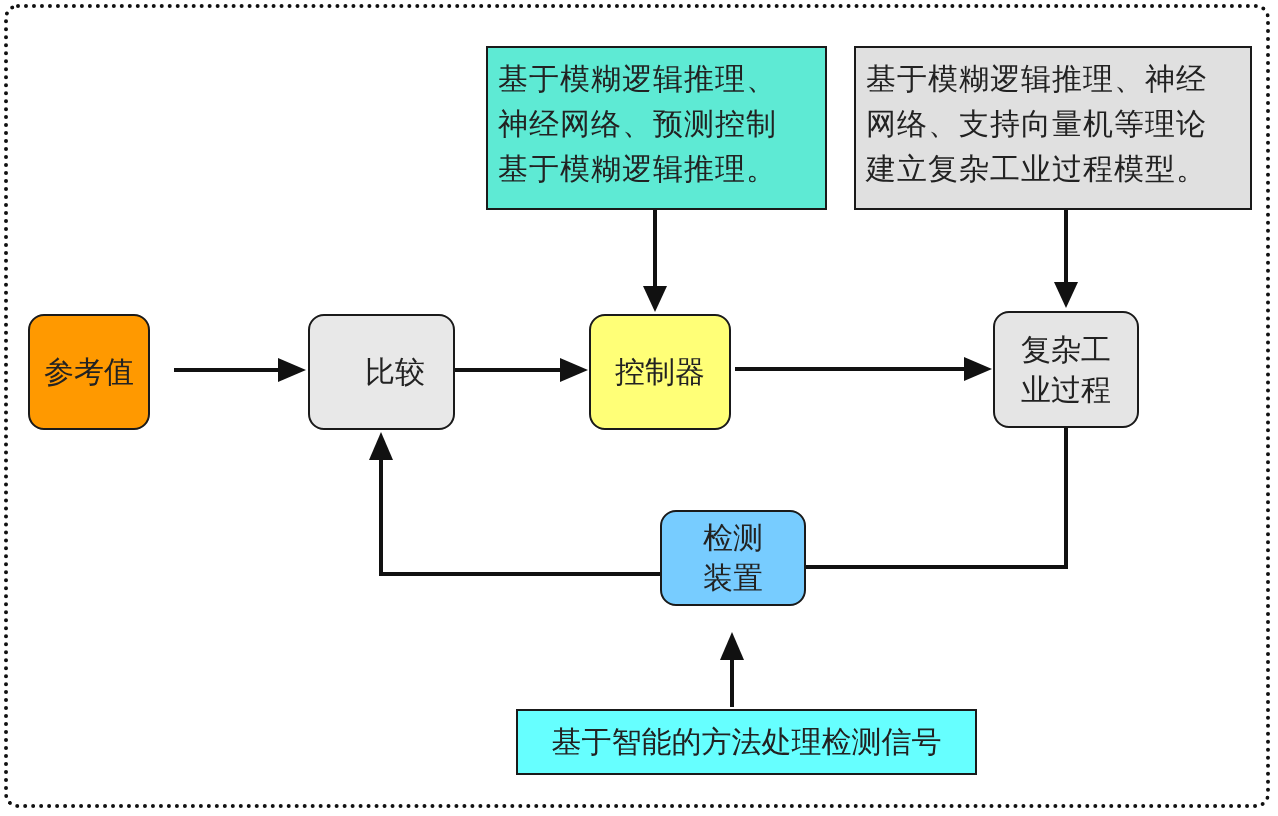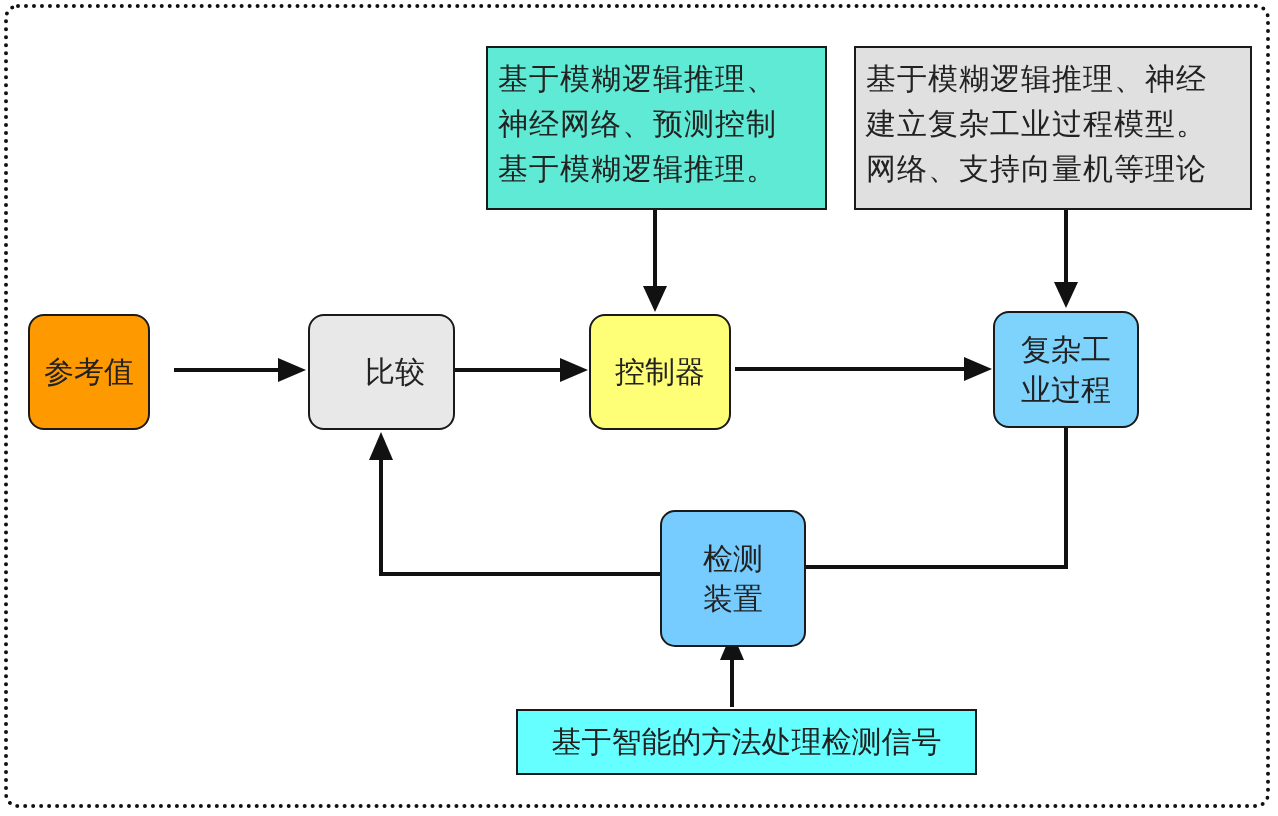--- a/index.html
+++ b/index.html
@@ -50,37 +50,37 @@
 </div>
 
 <div class="box rounded" style="left:308px;top:314px;width:147px;height:116px;background:#e8e8e8;padding-left:27px;">
   <span>比较</span>
 </div>
 
 <div class="box rounded" style="left:589px;top:314px;width:142px;height:116px;background:#ffff77;">
   <span>控制器</span>
 </div>
 
-<div class="box rounded" style="left:993px;top:311px;width:146px;height:117px;background:#7dd3fc;flex-direction:column;text-align:right;">
+<div class="box rounded" style="left:993px;top:311px;width:146px;height:117px;background:#e5e5e5;flex-direction:column;text-align:right;">
   <span>复杂工</span>
   <span>业过程</span>
 </div>
 
-<div class="box rounded" style="left:660px;top:510px;width:146px;height:137px;background:#77ccff;flex-direction:column;border-radius:15px;">
+<div class="box rounded" style="left:660px;top:510px;width:146px;height:96px;background:#77ccff;flex-direction:column;">
   <span>检测</span>
   <span>装置</span>
 </div>
 
 <div class="note" style="left:486px;top:46px;width:341px;height:164px;background:#5eead4;">
   <div>基于模糊逻辑推理、</div>
   <div>神经网络、预测控制</div>
   <div>基于模糊逻辑推理。</div>
 </div>
 
 <div class="note" style="left:845px;top:46px;width:398px;height:164px;background:#e0e0e0;margin-left:9px;">
   <div>基于模糊逻辑推理、神经</div>
+  <div>网络、支持向量机等理论</div>
   <div>建立复杂工业过程模型。</div>
-  <div>网络、支持向量机等理论</div>
 </div>
 
 <div class="box" style="left:516px;top:709px;width:461px;height:66px;background:#66ffff;font-size:30px;">
   <span>基于智能的方法处理检测信号</span>
 </div>
 
 </body></html>

